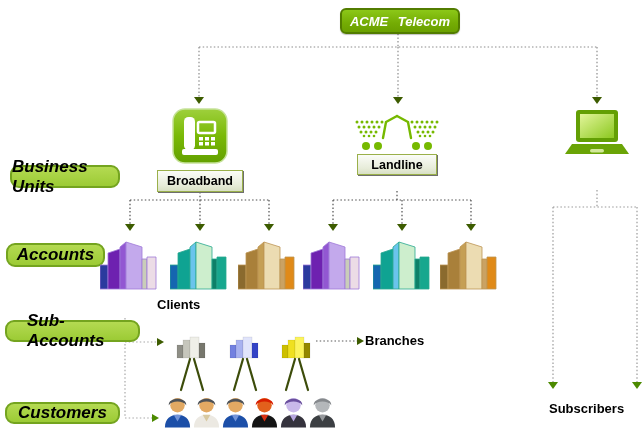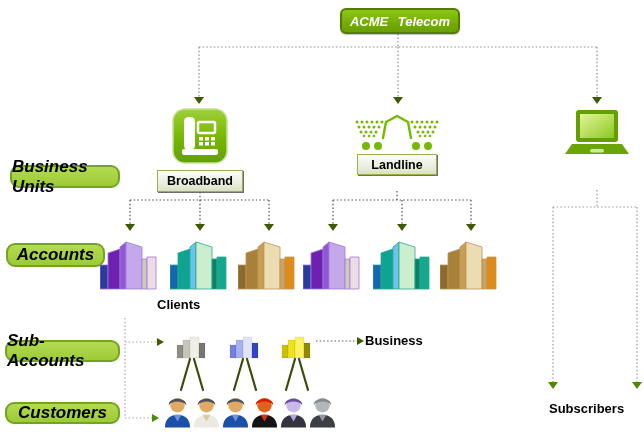--- a/index.html
+++ b/index.html
@@ -110,21 +110,21 @@
   <div class="abs root-box" style="left:340px;top:8px;width:116px;height:22px;">
     <span>ACME Telecom</span>
   </div>
 
   <div class="abs pill" style="left:10px;top:165px;width:106px;height:19px;">
     <span>Business Units</span>
   </div>
   <div class="abs pill" style="left:6px;top:243px;width:95px;height:20px;text-align:center;">
     <span>Accounts</span>
   </div>
-  <div class="abs pill" style="left:5px;top:340px;width:111px;height:18px;">
+  <div class="abs pill" style="left:5px;top:320px;width:111px;height:18px;padding-left:20px;">
     <span>Sub-Accounts</span>
   </div>
   <div class="abs pill" style="left:5px;top:402px;width:111px;height:18px;text-align:right;">
     <span>Customers</span>
   </div>
 
   <svg class="abs" style="left:172px;top:108px;" width="56" height="56" viewBox="0 0 56 56">
     <defs>
       <linearGradient id="pg1" x1="0" y1="0" x2="0" y2="1">
         <stop offset="0" stop-color="#9ed03c"></stop>
@@ -265,21 +265,21 @@
     <polygon points="20,14 26,9 26,56 20,56" style="fill:var(--c3)"></polygon>
     <polygon points="26,9 42,14 42,56 26,56" style="fill:var(--c4)"></polygon>
     <polygon points="42,26 47,26 47,56 42,56" style="fill:var(--c5)"></polygon>
     <polygon points="47,24 56,24 56,56 47,56" style="fill:var(--c6)"></polygon>
   </svg>
 
   <div class="abs caption center" style="left:157px;top:297px;width:86px;">
     <span>Clients</span>
   </div>
   <div class="abs caption" style="left:365px;top:333px;width:95px;">
-    <span>Business</span>
+    <span>Branches</span>
   </div>
   <div class="abs caption center" style="left:549px;top:401px;width:100px;">
     <span>Subscribers</span>
   </div>
 
   <svg class="abs tripod" style="left: 174px; top: 333px; --t1: #8e8e86; --t2: #c6c6bc; --t3: #efefe8; --t4: #77776d;" width="36" height="60" viewBox="0 0 36 60">
     <rect class="bar" x="3" y="12" width="6" height="13" style="fill:var(--t1)"></rect>
     <rect class="bar" x="9" y="7" width="7" height="18" style="fill:var(--t2)"></rect>
     <rect class="bar" x="16" y="4" width="9" height="21" style="fill:var(--t3)"></rect>
     <rect class="bar" x="25" y="10" width="6" height="15" style="fill:var(--t4)"></rect>

